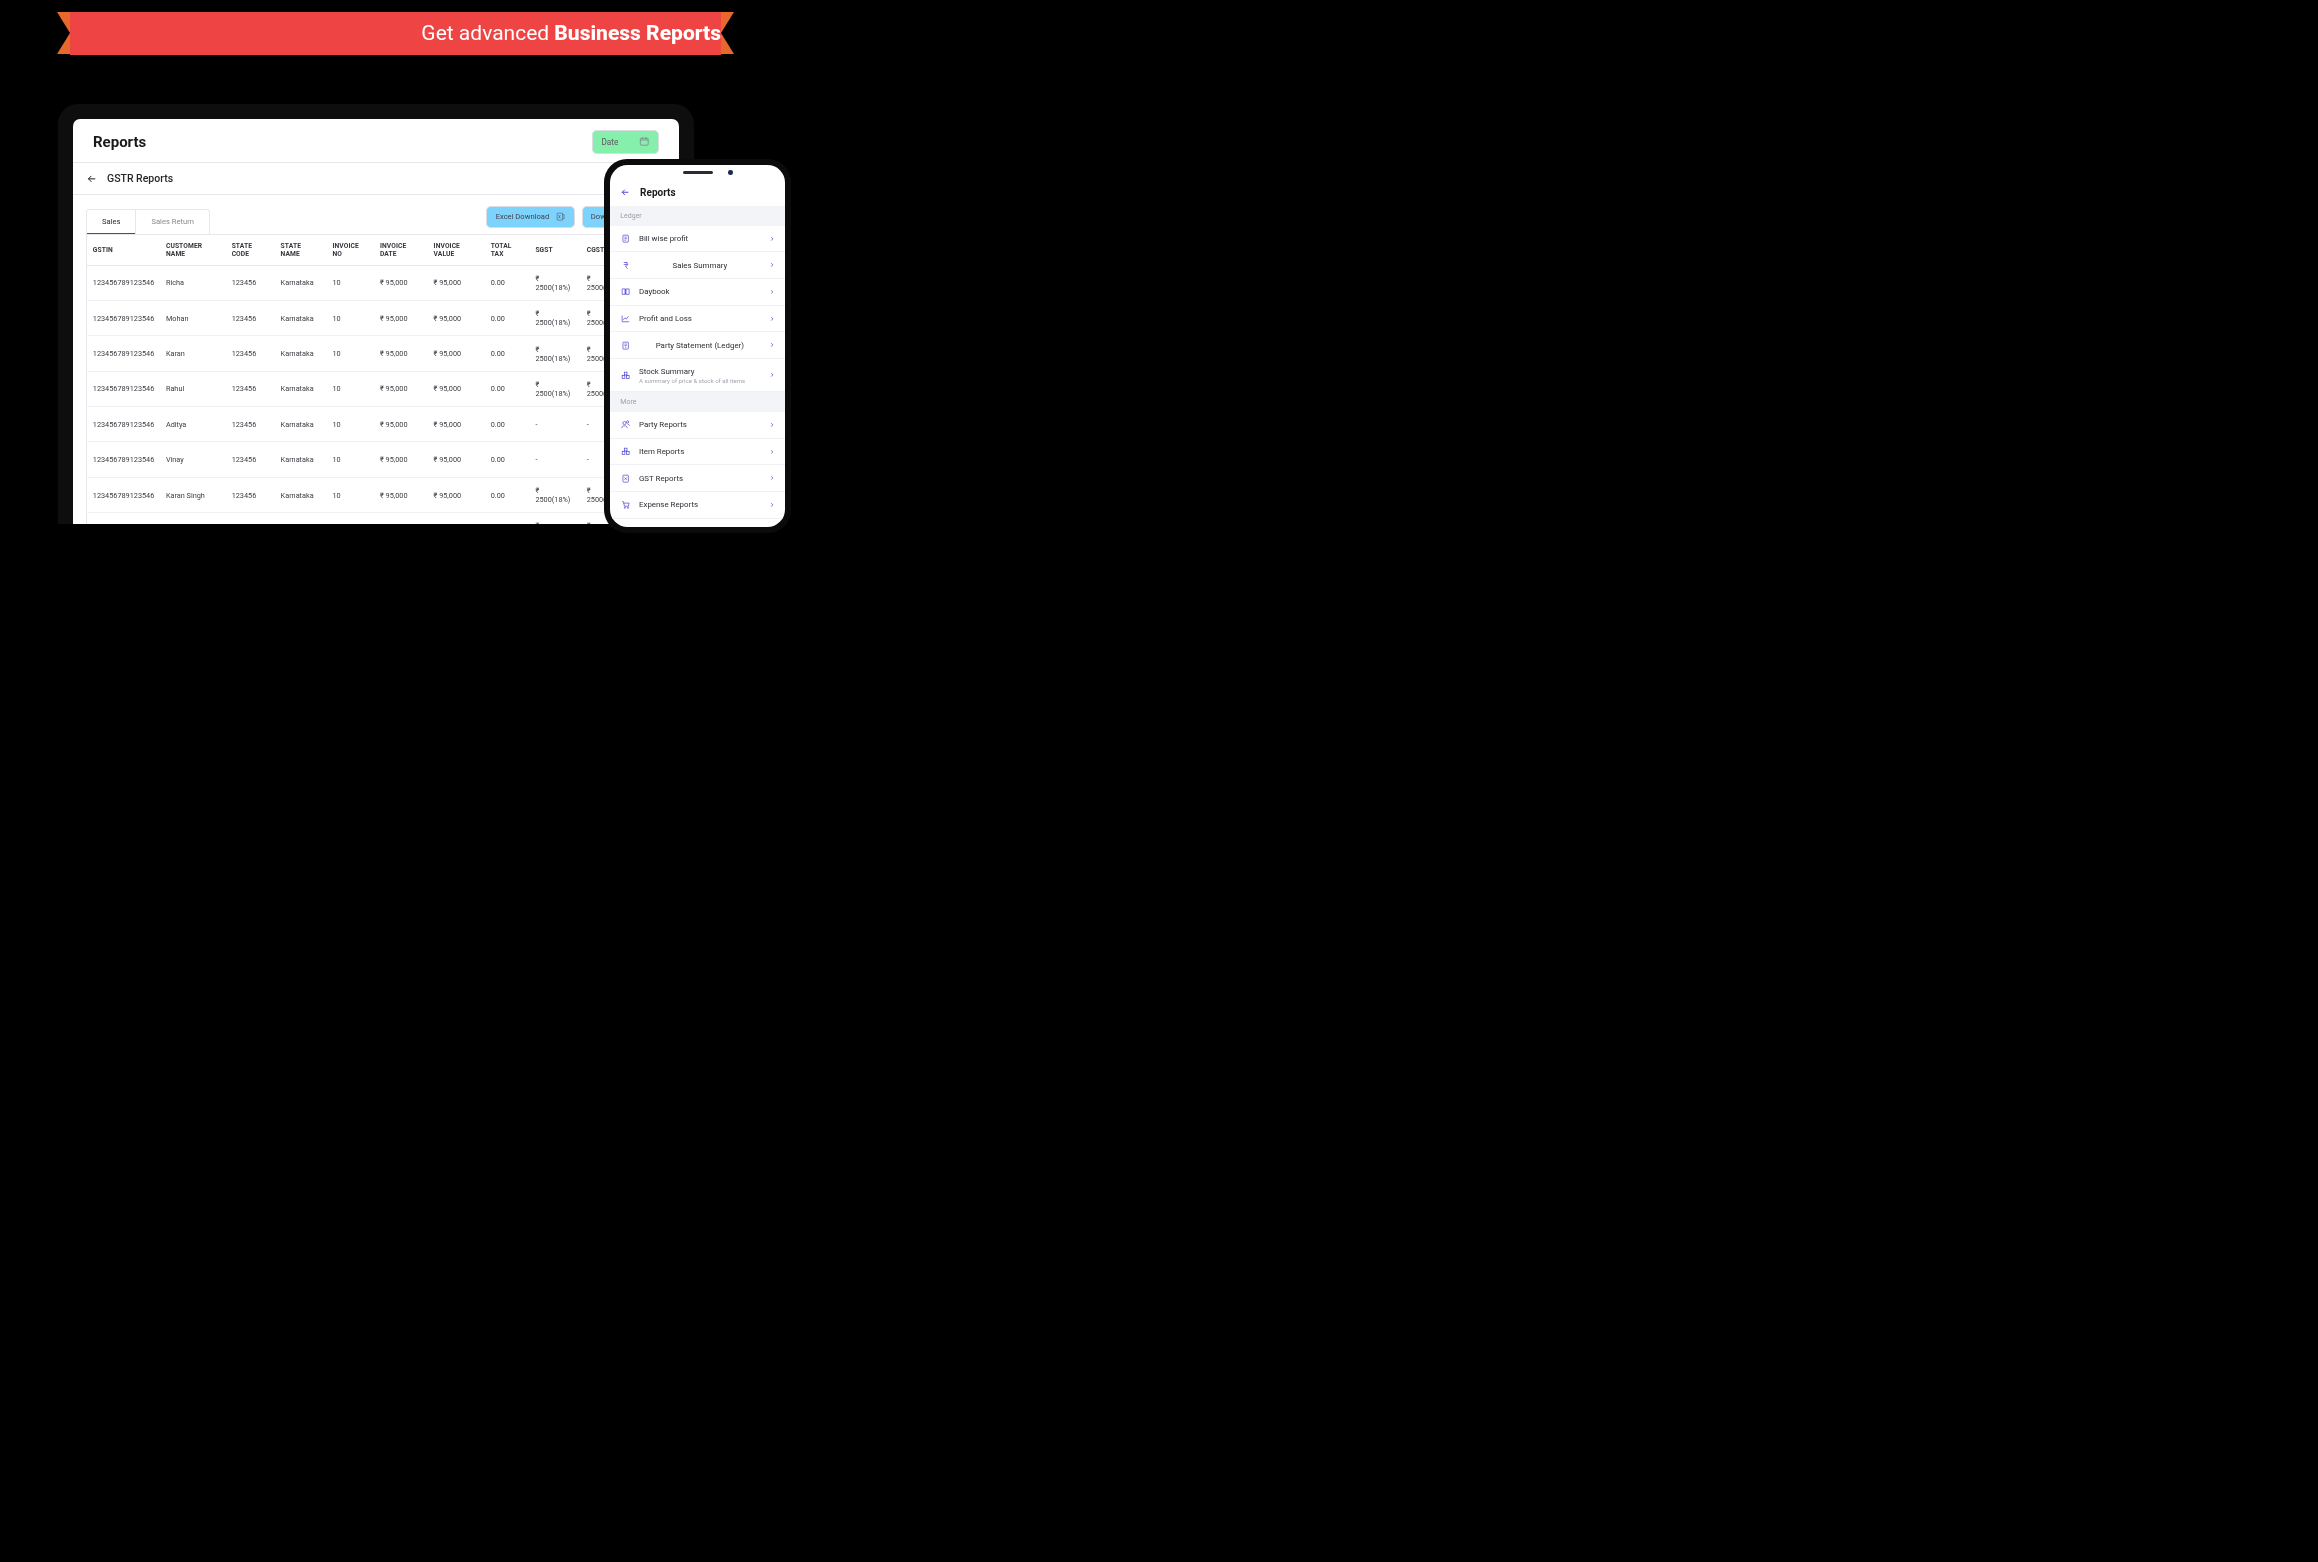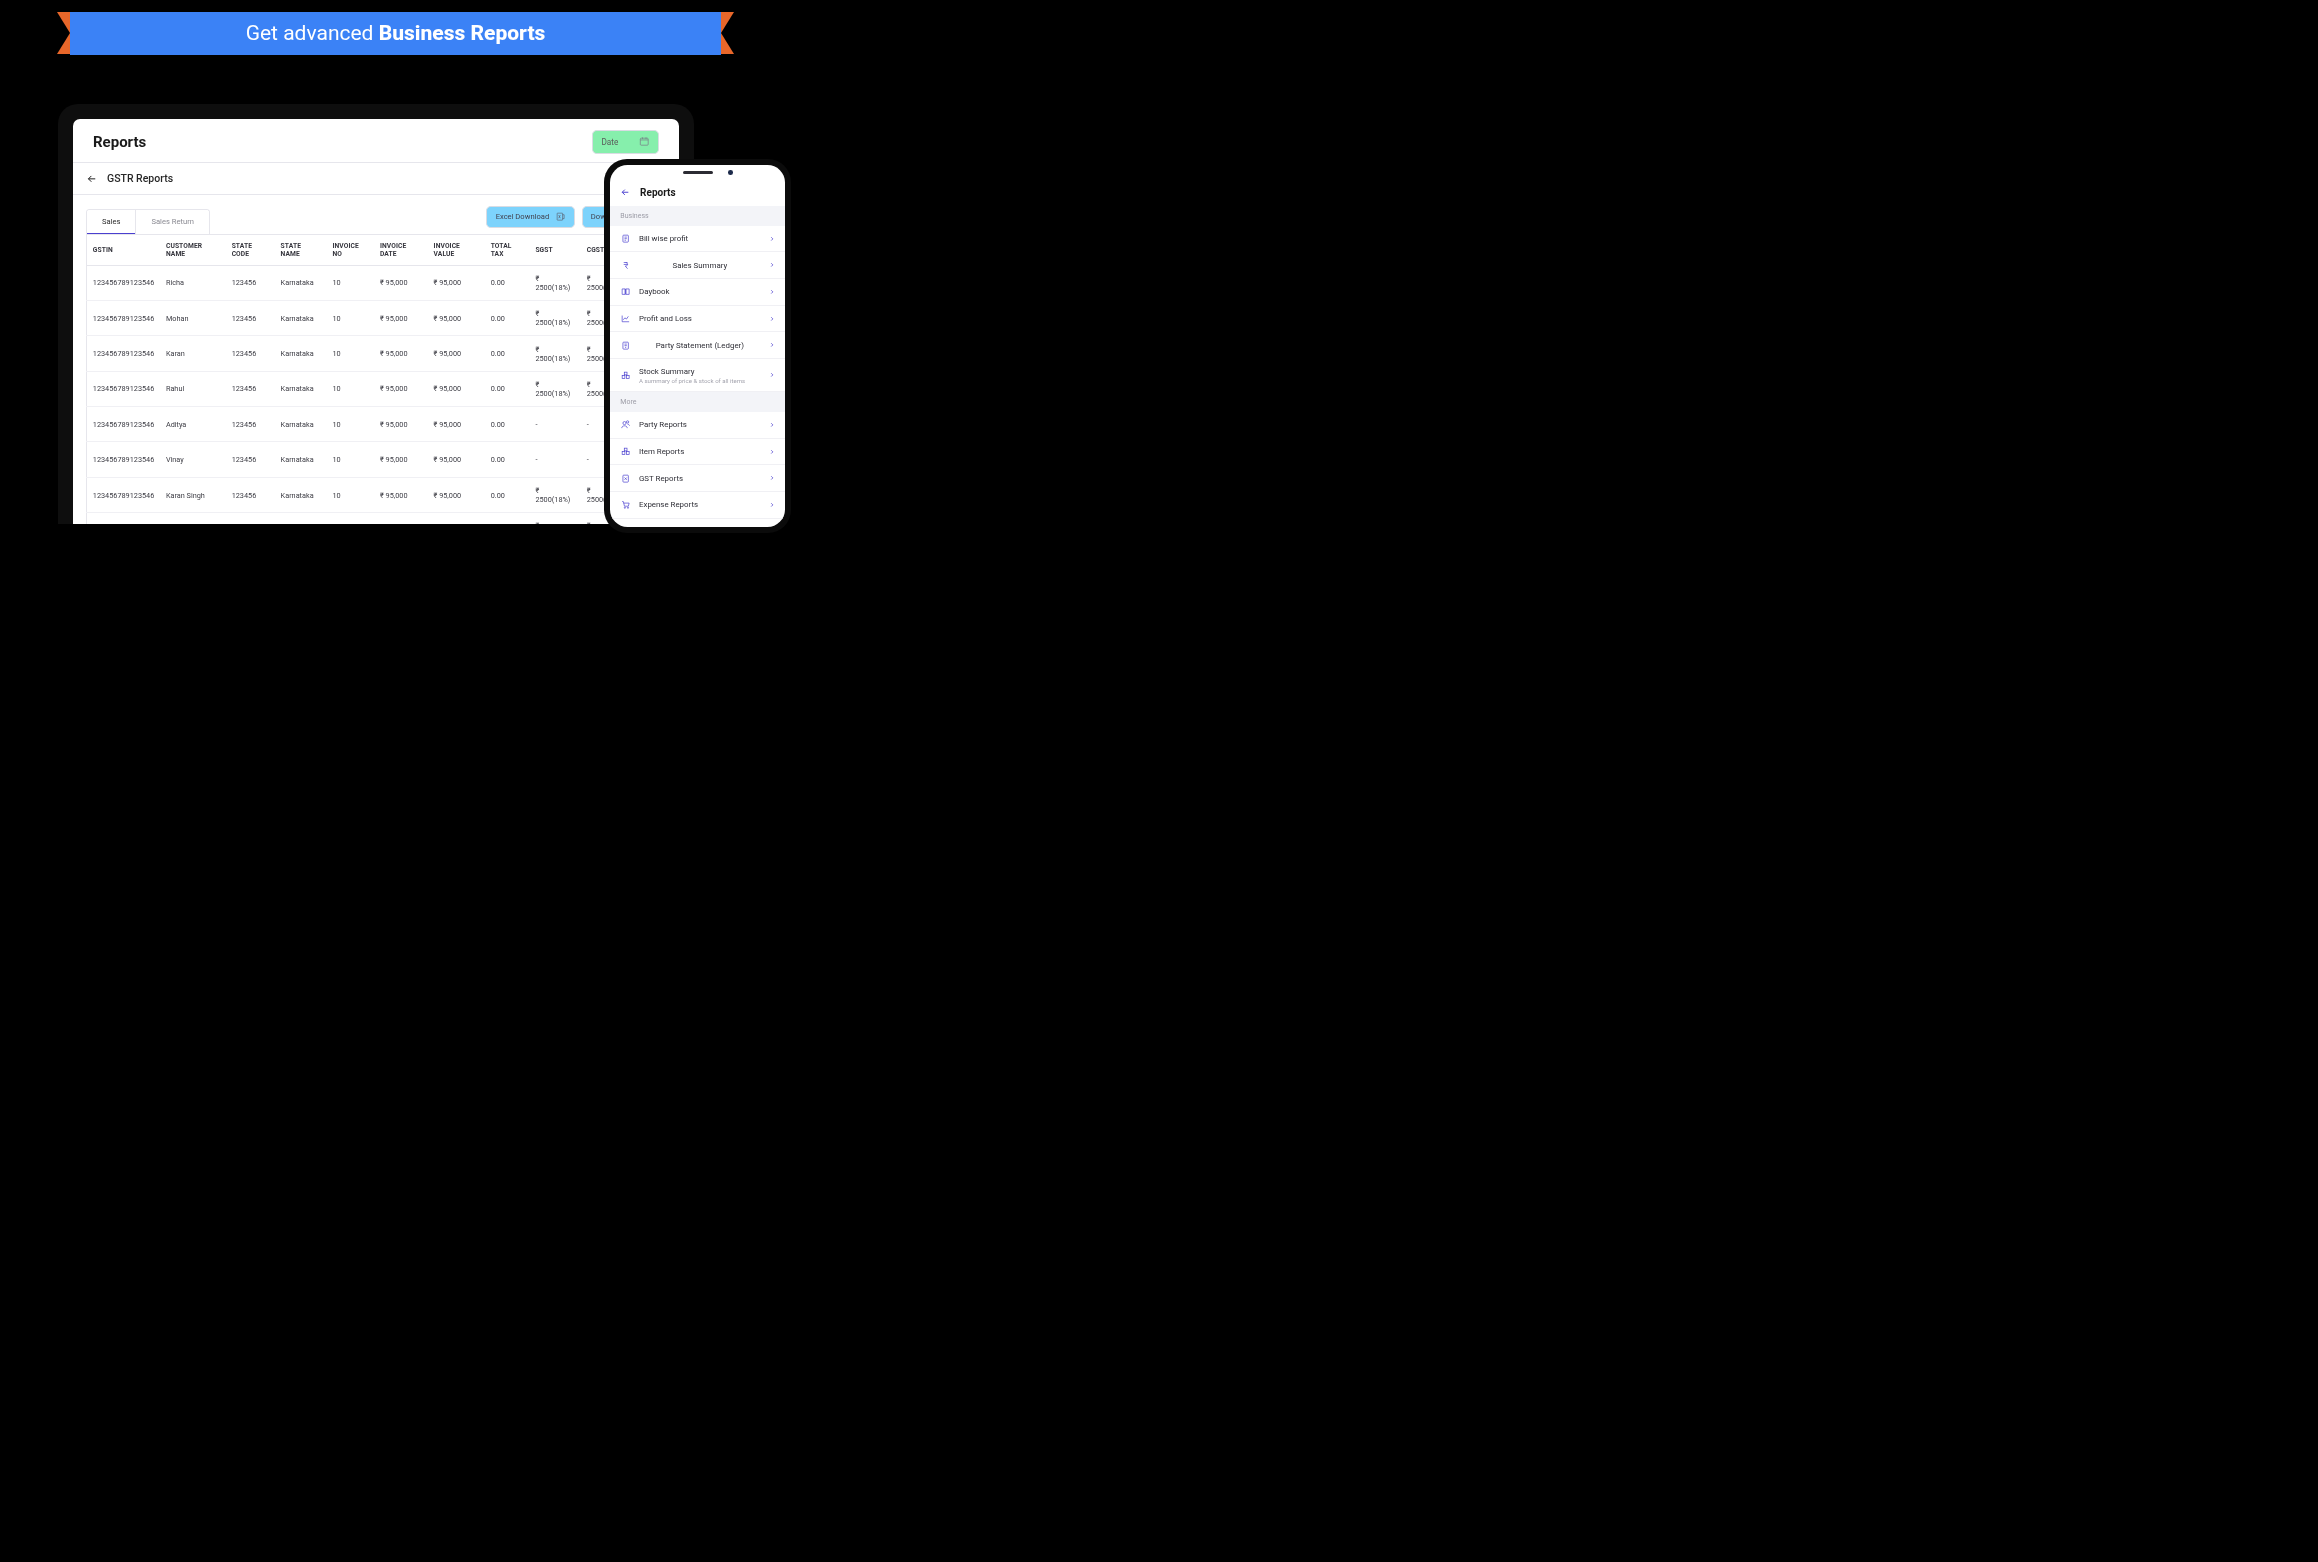--- a/index.html
+++ b/index.html
@@ -1,18 +1,18 @@
 <!DOCTYPE html>
 <html style="font-size:9.3px"><head>
 <meta charset="utf-8">
 <style>
 *{box-sizing:border-box;margin:0;padding:0;font-family:-apple-system,BlinkMacSystemFont,"Segoe UI",Roboto,Helvetica,Arial,sans-serif}
 body{background:#000;width:791px;height:533px;position:relative;overflow:hidden}
 
-.banner{position:absolute;top:11.7px;left:70px;right:70px;height:43px;background:#3b82f6;display:flex;align-items:center;justify-content:center}
+.banner{position:absolute;top:11.7px;left:70px;right:70px;height:43px;background:#ef4444;display:flex;align-items:center;justify-content:flex-end}
 .banner::before{content:"";position:absolute;left:-13.4px;top:0;border-top:21px solid #e8672a;border-bottom:21px solid #e8672a;border-left:13.4px solid transparent}
 .banner::after{content:"";position:absolute;right:-13.4px;top:0;border-top:21px solid #e8672a;border-bottom:21px solid #e8672a;border-right:13.4px solid transparent}
 .banner-text{color:#fff;font-size:21px;font-weight:400}
 .banner-text b{font-weight:800}
 
 .laptop{position:absolute;top:104px;left:58px;width:636px;height:420px;background:#0e0e0e;border-radius:20px 20px 0 0;padding:15px 15px 0 15px}
 .laptop-screen{width:100%;height:100%;background:#fff;border-radius:7px 7px 0 0;overflow:hidden;position:relative}
 
 .rh{padding:10.5px 20px 8.2px;display:flex;align-items:center;justify-content:space-between}
 .rh h1{font-size:15px;font-weight:700;color:#1a1a1a}
@@ -243,21 +243,21 @@
 <div class="phone">
   <div class="phone-screen">
     <div class="ph">
       <span class="arrow">
         <svg width="10.5" height="10.5" viewBox="0 0 24 24" fill="none" stroke="currentColor" stroke-width="2.2">
             <path d="M19 12H5M11 6l-6 6 6 6"></path>
           </svg>
       </span>
       <h3>Reports</h3>
     </div>
-    <div class="sect">Business</div>
+    <div class="sect">Ledger</div>
     <div id="m-popular">
         <div class="mi">
           <span class="ico">
             <svg width="9.3" height="9.3" viewBox="0 0 24 24" fill="none" stroke="currentColor" stroke-width="1.8">
               <rect x="5" y="3" width="14" height="18" rx="2"></rect>
               <path d="M9 8h6M9 12h6M9 16h4"></path>
             </svg>
           </span>
           <div style="flex: 1 1 0%;">
             <div class="lbl">Bill wise profit</div>

